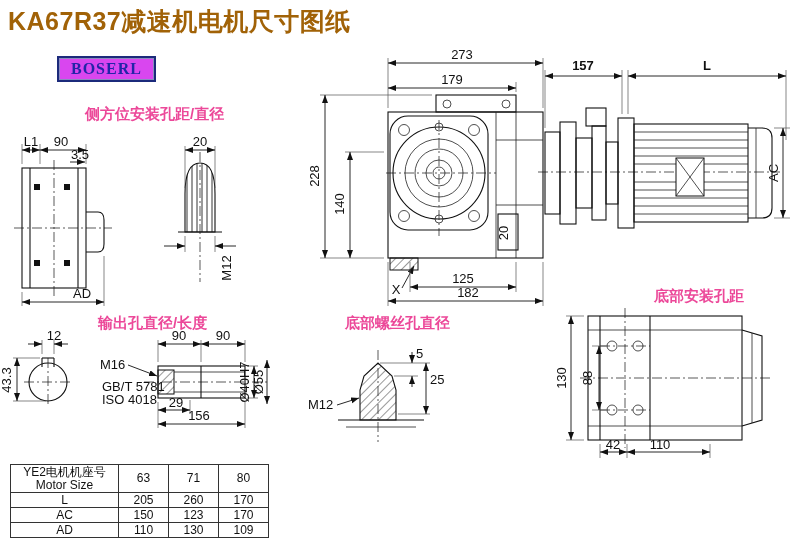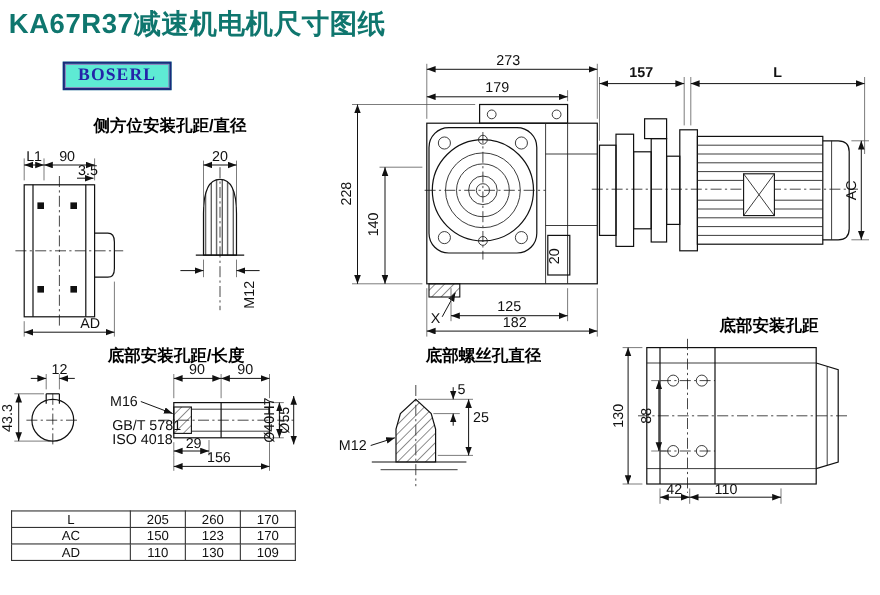--- a/index.html
+++ b/index.html
@@ -1,21 +1,21 @@
 <!DOCTYPE html>
 <html><head>
 <meta charset="utf-8">
 <style>
   * { margin:0; padding:0; box-sizing:border-box; }
   html,body { width:800px; height:541px; }
   body { background:#fff; font-family:"Liberation Sans",sans-serif; position:relative; overflow:hidden; }
-  .title { position:absolute; left:8px; top:5px; font-size:25px; font-weight:bold; color:#0f766e; letter-spacing:0.5px; }
-  .brand { position:absolute; left:57px; top:56px; border:2px solid #1b2a7b; box-shadow: inset 0 0 0 1px #8a8ac0; padding:2px 12px; background:#5eead4; }
+  .title { position:absolute; left:8px; top:5px; font-size:25px; font-weight:bold; color:#a16207; letter-spacing:0.5px; }
+  .brand { position:absolute; left:57px; top:56px; border:2px solid #1b2a7b; box-shadow: inset 0 0 0 1px #8a8ac0; padding:2px 12px; background:#d946ef; }
   .brand span { font-family:"Liberation Serif",serif; font-size:16px; font-weight:bold; color:#2424a8; letter-spacing:1px; }
-  .rlabel { position:absolute; font-size:15px; font-weight:bold; color:#000000; white-space:nowrap; }
+  .rlabel { position:absolute; font-size:15px; font-weight:bold; color:#ec4899; white-space:nowrap; }
   svg.stage { position:absolute; left:0; top:0; }
   .ln   { stroke:#111; stroke-width:1.1; fill:none; }
   .thin { stroke:#222; stroke-width:0.8; fill:none; }
   .ext  { stroke:#555; stroke-width:0.7; fill:none; }
   .dash { stroke:#111; stroke-width:0.7; fill:none; stroke-dasharray:10 3 2 3; }
   .dim  { stroke:#111; stroke-width:0.9; fill:none; marker-start:url(#arr); marker-end:url(#arr); }
   .dime { stroke:#111; stroke-width:0.9; fill:none; marker-end:url(#arr); }
   .solid{ fill:#111; stroke:none; }
   svg text { font-family:"Liberation Sans",sans-serif; font-size:13px; fill:#111; }
   .tblwrap { position:absolute; left:10px; top:464px; }
@@ -26,22 +26,22 @@
   tr.hdr td { height:28px; line-height:13px; }
   tr.row td { height:15px; }
 </style>
 </head>
 <body>
 
 <div class="title">KA67R37减速机电机尺寸图纸</div>
 <div class="brand"><span>BOSERL</span></div>
 
 <div class="rlabel" style="left:85px; top:105px;">侧方位安装孔距/直径</div>
-<div class="rlabel" style="left:98px; top:314px;">底部安装孔距/长度</div>
-<div class="rlabel" style="left:345px; top:314px;margin-left:42px;">底部螺丝孔直径</div>
+<div class="rlabel" style="left:98px; top:314px;">输出孔直径/长度</div>
+<div class="rlabel" style="left:345px; top:314px;">底部螺丝孔直径</div>
 <div class="rlabel" style="left:638px; top:287px;margin-left:16px;">底部安装孔距</div>
 
 <svg class="stage" width="800" height="541" viewBox="0 0 800 541" xmlns="http://www.w3.org/2000/svg">
   <defs>
     <marker id="arr" markerWidth="9" markerHeight="7" refX="8" refY="3" orient="auto-start-reverse" markerUnits="userSpaceOnUse">
       <path d="M0,0 L8,3 L0,6 Z" fill="#111"></path>
     </marker>
     <pattern id="hatch45" width="6" height="6" patternUnits="userSpaceOnUse" patternTransform="rotate(45)">
       <line x1="0" y1="0" x2="0" y2="6" stroke="#333" stroke-width="1"></line>
     </pattern>
@@ -284,20 +284,29 @@
     <line class="dim" x1="600" y1="452" x2="627" y2="452"></line>
     <line class="dim" x1="627" y1="452" x2="710" y2="452"></line>
     <text x="613" y="449" text-anchor="middle" font-size="12">42</text>
     <text x="660" y="449" text-anchor="middle" font-size="12">110</text>
   </g>
 </svg>
 
 <div class="tblwrap">
   <table>
     <tbody>
+        <tr class="hdr">
+      <td class="c0">
+        <div>YE2电机机座号</div>
+        <div>Motor Size</div>
+      </td>
+      <td class="cn">63</td>
+      <td class="cn">71</td>
+      <td class="cn">80</td>
+    </tr>
     <tr class="row">
       <td class="c0">L</td>
       <td class="cn">205</td>
       <td class="cn">260</td>
       <td class="cn">170</td>
     </tr>
     <tr class="row">
       <td class="c0">AC</td>
       <td class="cn">150</td>
       <td class="cn">123</td>

